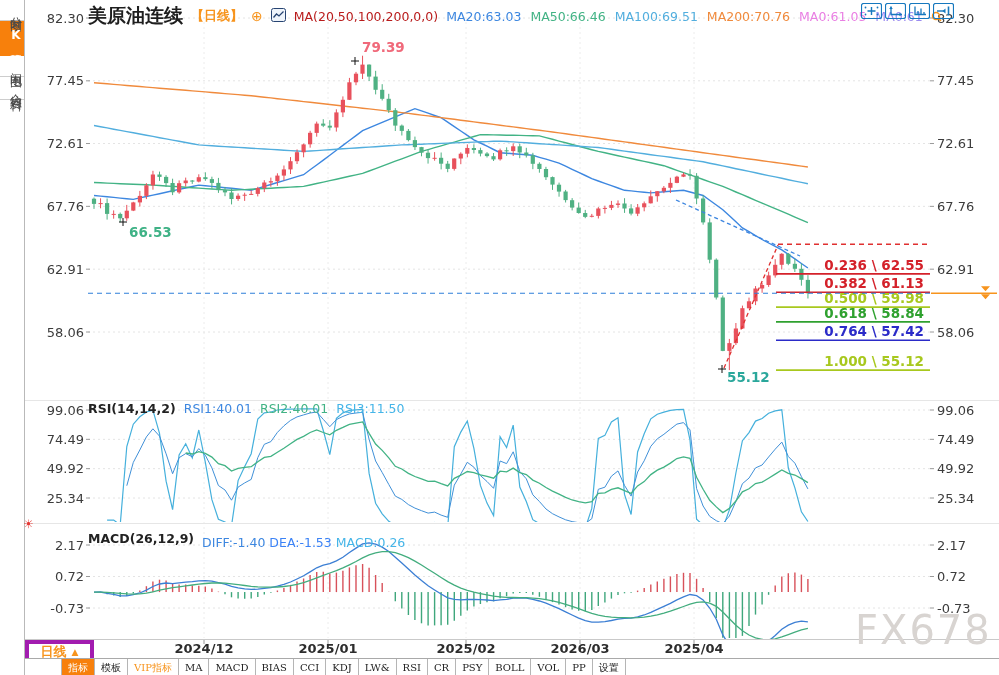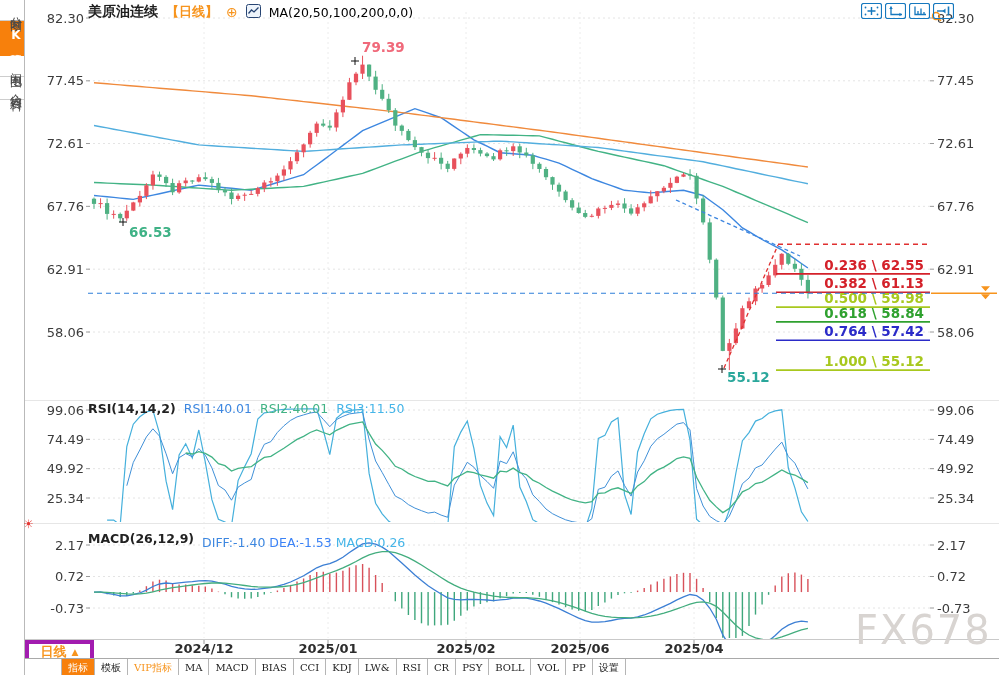--- a/index.html
+++ b/index.html
@@ -13,24 +13,24 @@
     margin:0 auto;text-align:center;color:#4a4a4a;font-size:12px;letter-spacing:2px;
     padding:7px 0;border-bottom:1px solid #cdcdcd;cursor:pointer;display:block;}
   .side-tab.active{background:#f7800c;color:#fff;font-weight:700;border-bottom:1px solid #f7800c;}
   #panel-gear{position:absolute;left:23px;top:518px;z-index:5;color:#e53935;font-size:12px;line-height:12px;cursor:pointer;}
 
   
   .pane-header{position:absolute;z-index:3;display:flex;align-items:center;gap:8px;font-size:12.5px;white-space:nowrap;}
   #main-header{left:88px;top:3px;}
   #rsi-header{left:88px;top:401px;}
   #macd-header{left:88px;top:527px;}
-  .sym{font-weight:700;color:#1e1e1e;font-size:14px;}
+  .sym{font-weight:700;color:#1e1e1e;font-size:19px;}
   .ptag{color:#f7941d;font-weight:700;font-size:13px;}
   .oplus{color:#f7941d;font-size:14px;line-height:14px;}
-  .params{color:#000000;}
+  .params{color:#b91c1c;}
   .chip{font-size:12.5px;}
 
   #top-tools{position:absolute;left:861px;top:3px;z-index:3;display:flex;gap:3px;}
   .tool{cursor:pointer;display:block;}
 
   
   #date-row{position:absolute;left:0;top:640px;width:999px;height:18px;z-index:3;}
   #period-box{position:absolute;left:25px;top:0;width:61px;height:16px;border:4px solid #a21caf;background:#fff;
     display:flex;align-items:center;justify-content:center;gap:5px;color:#f7941d;font-weight:700;font-size:13px;cursor:pointer;}
   #period-box .arrow{font-size:9px;}
@@ -537,20 +537,28 @@
     <span class="sym">美原油连续</span>
     <span class="ptag">【日线】</span>
     <span class="oplus">⊕</span>
     <span style="display:block;">
       <svg width="15" height="14" viewBox="0 0 15 14">
           <rect x="0.5" y="0.5" width="14" height="13" rx="2" fill="#eef4fb" stroke="#274472"></rect>
           <polyline points="2.5,9.5 5.5,6 8,8 12.5,3.5" fill="none" stroke="#274472" stroke-width="1.3"></polyline>
         </svg>
     </span>
     <span class="params">MA(20,50,100,200,0,0)</span>
+    <span id="ma-chips" style="display:flex;gap:9px;">
+        <span class="chip" style="color: rgb(61, 135, 224);">MA20:63.03</span>
+        <span class="chip" style="color: rgb(66, 179, 133);">MA50:66.46</span>
+        <span class="chip" style="color: rgb(82, 174, 222);">MA100:69.51</span>
+        <span class="chip" style="color: rgb(240, 138, 60);">MA200:70.76</span>
+        <span class="chip" style="color: rgb(233, 127, 227);">MA0:61.05</span>
+        <span class="chip" style="color: rgb(155, 140, 240);">MA0:61</span>
+      </span>
   </div>
 
   <div id="top-tools">
     <svg class="tool" width="21" height="16" viewBox="0 0 21 16">
         <rect x="0.5" y="0.5" width="20" height="15" rx="2" fill="none" stroke="#1678be" stroke-width="1.2"></rect>
         <path d="M10.5,4 V12 M6.5,8 H14.5" stroke="#1678be" stroke-width="1.4" fill="none"></path>
         <circle cx="4.5" cy="4.5" r="0.9" fill="#1678be"></circle>
         <circle cx="16.5" cy="4.5" r="0.9" fill="#1678be"></circle>
         <circle cx="4.5" cy="11.5" r="0.9" fill="#1678be"></circle>
         <circle cx="16.5" cy="11.5" r="0.9" fill="#1678be"></circle>
@@ -593,21 +601,21 @@
 
   <div id="date-row">
     <div id="period-box">
       <span>日线</span>
       <span class="arrow">▲</span>
     </div>
     <div id="date-labels" style="position:absolute;left:0;top:0;width:999px;height:18px;">
         <span class="date-label" style="left: 204px;">2024/12</span>
         <span class="date-label" style="left: 328px;">2025/01</span>
         <span class="date-label" style="left: 466px;">2025/02</span>
-        <span class="date-label" style="left: 580px;">2025/06</span>
+        <span class="date-label" style="left: 580px;">2026/03</span>
         <span class="date-label" style="left: 694px;">2025/04</span>
       </div>
   </div>
 
   <div id="bottom-toolbar">
       <span class="tb-spacer"></span>
       <span class="tb-item tb-active">指标</span>
       <span class="tb-item">模板</span>
       <span class="tb-item tb-vip">VIP指标</span>
       <span class="tb-item">MA</span>

